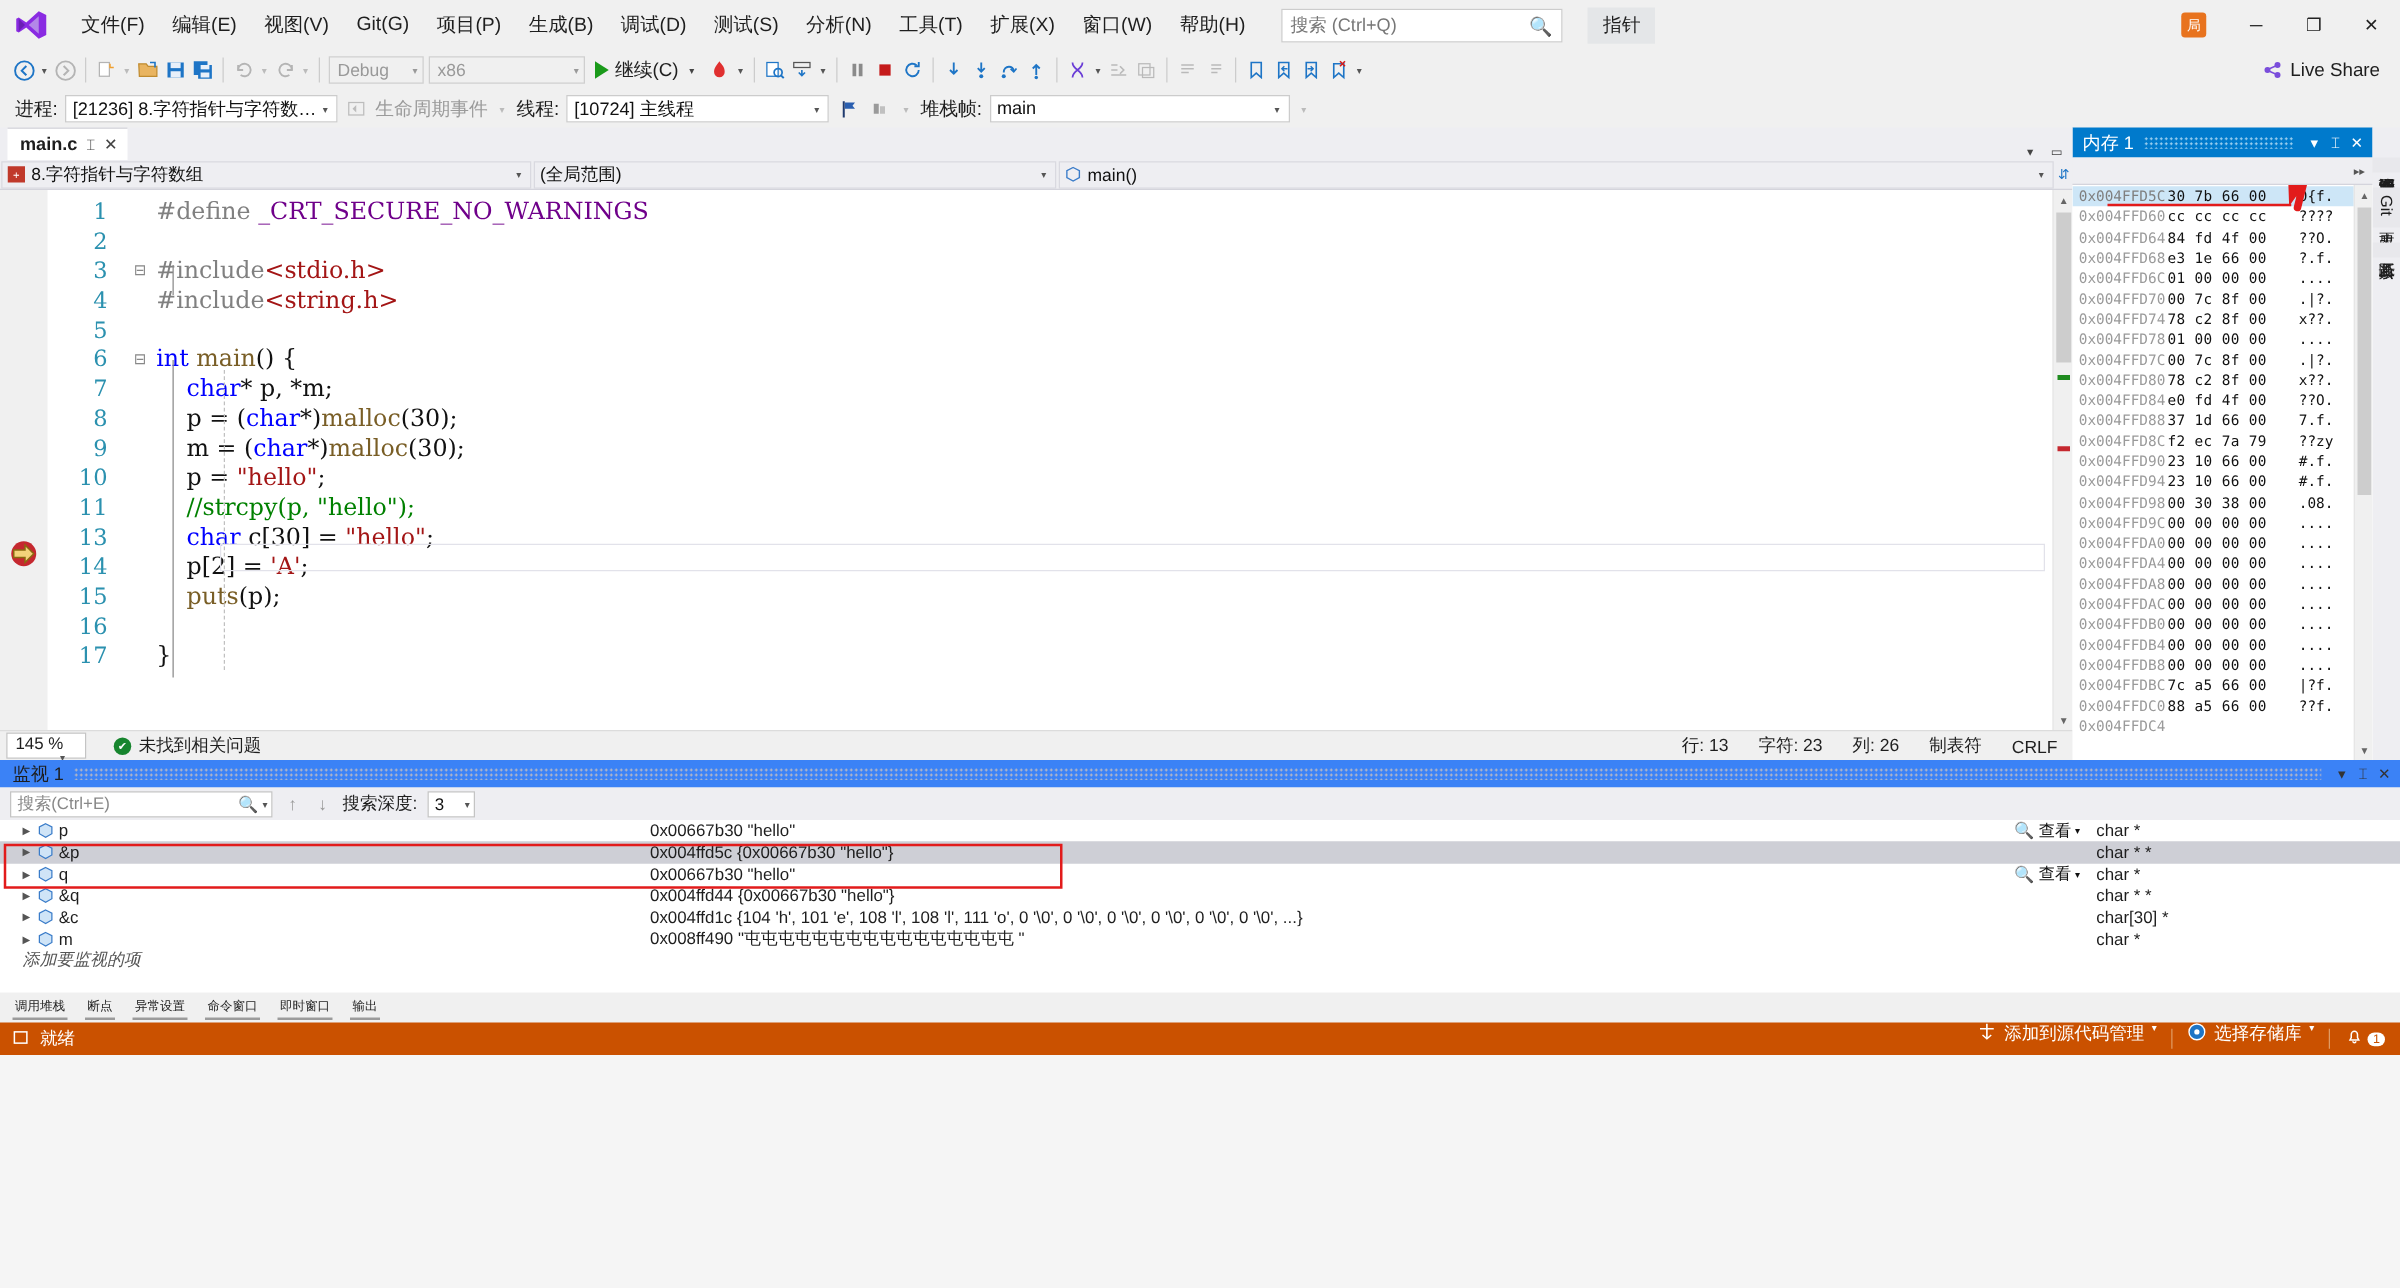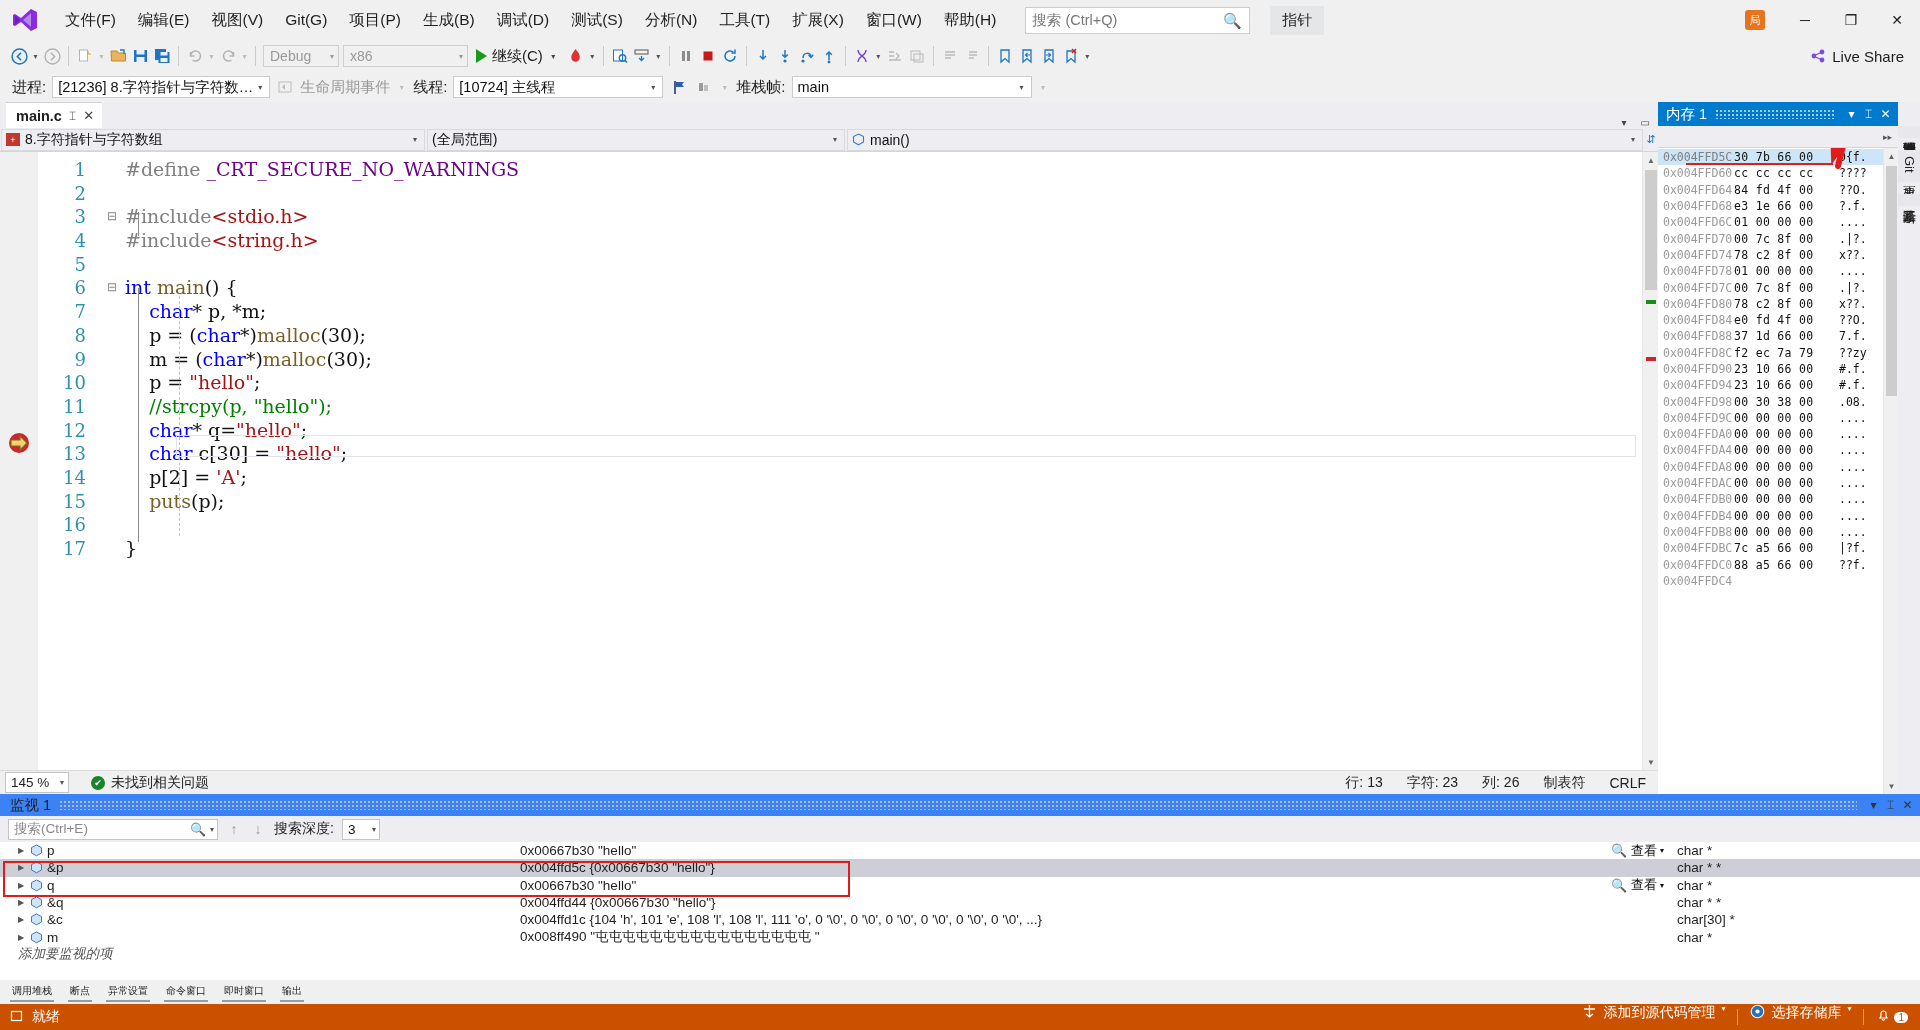--- a/index.html
+++ b/index.html
@@ -3,21 +3,21 @@
 <meta charset="utf-8">
 <style>
   * { box-sizing: border-box; }
   html, body { margin:0; padding:0; }
   body {
     width:1920px; height:1030px; overflow:hidden;
     font-family:"Liberation Sans", sans-serif;
     font-size:15px; color:#1e1e1e; background:#f5f5f5;
     -webkit-font-smoothing:antialiased;
   }
-  .app { width:1920px; height:1030px; display:flex; flex-direction:column; background:#f0f0f0; }
+  .app { width:1920px; height:844px; display:flex; flex-direction:column; background:#f0f0f0; }
 
   
   .menubar { height:40px; background:#f0f0f0; display:flex; align-items:center; padding-left:10px; flex:0 0 40px; }
   .vslogo { width:30px; height:28px; display:flex; align-items:center; justify-content:center; margin-right:14px; }
   .menu-items { display:flex; align-items:center; gap:0px; }
   .menu-item { padding:6px 11px; font-size:15.5px; color:#1e1e1e; cursor:default; white-space:nowrap; }
   .qsearch { margin-left:18px; width:225px; height:27px; background:#fff; border:1px solid #ccc;
              display:flex; align-items:center; padding:0 6px; position:relative; }
   .qsearch span.ph { color:#777; font-size:14.5px; }
   .qsearch .magn { position:absolute; right:7px; top:4px; color:#333; font-size:15px; }
@@ -108,21 +108,21 @@
   .v-scroll { width:16px; background:#f0f0f0; flex:0 0 16px; position:relative; border-left:1px solid #e6e6e6;}
   .v-thumb { position:absolute; left:2px; width:12px; background:#cdcdcd; border-radius:0; }
   .v-arrow { position:absolute; left:0; width:16px; height:16px; display:flex;align-items:center;justify-content:center;
              font-size:8px; color:#666; }
   .vs-marker { position:absolute; left:3px; width:10px; height:4px; }
 
   
   .editstat { height:24px; background:#f0f0f0; display:flex; align-items:center; flex:0 0 24px;
               border-top:1px solid #dcdcdc; font-size:14px; }
   .zoombox { width:64px; height:21px; border:1px solid #c4c4c4; background:#fff; display:flex; align-items:center;
-             padding:0 4px 0 5px; margin-left:5px; font-size:13.5px; }
+             padding:0 16px 0 5px; margin-left:5px; font-size:13.5px;flex-direction:column; }
   .zoombox .cc { margin-left:auto; font-size:8px; color:#555; }
   .es-ok { display:flex; align-items:center; gap:6px; margin-left:22px; }
   .greenchk { width:14px;height:14px;border-radius:50%;background:#17852e;color:#fff;font-size:9px;
               display:flex;align-items:center;justify-content:center;}
   .es-right { margin-left:auto; display:flex; align-items:center; gap:24px; padding-right:12px; font-size:14px; }
 
   
   .rightcol { width:240px; flex:0 0 240px; display:flex; flex-direction:column; background:#f0f0f0;}
   .mem-head { height:24px; background:#007acc; color:#fff; display:flex; align-items:center; padding:0 4px 0 8px;
               flex:0 0 24px; font-size:14.5px; }
@@ -608,25 +608,20 @@
               <span class="chgbar chg-green"></span><span class="fold"></span>
               <span class="ctext">    <span class="pl">p = </span><span class="str">"hello"</span><span class="pl">;</span></span>
             </div>
 
             <div class="cl">
               <span class="lnum">11</span>
               <span class="chgbar chg-green"></span><span class="fold"></span>
               <span class="ctext">    <span class="com">//strcpy(p, "hello");</span></span>
             </div>
 
-            <div class="cl">
-              <span class="lnum">12</span>
-              <span class="chgbar"></span><span class="fold"></span>
-              <span class="ctext">    <span class="kw">char</span><span class="pl">* q=</span><span class="str">"hello"</span><span class="pl">;</span></span>
-            </div>
 
             <div class="cl">
               <span class="lnum">13</span>
               <span class="chgbar"></span><span class="fold"></span>
               <span class="ctext">    <span class="kw">char</span><span class="pl"> c[</span><span class="num">30</span><span class="pl">] = </span><span class="str">"hello"</span><span class="pl">;</span></span>
             </div>
 
             <div class="cl">
               <span class="lnum">14</span>
               <span class="chgbar"></span><span class="fold"></span>

